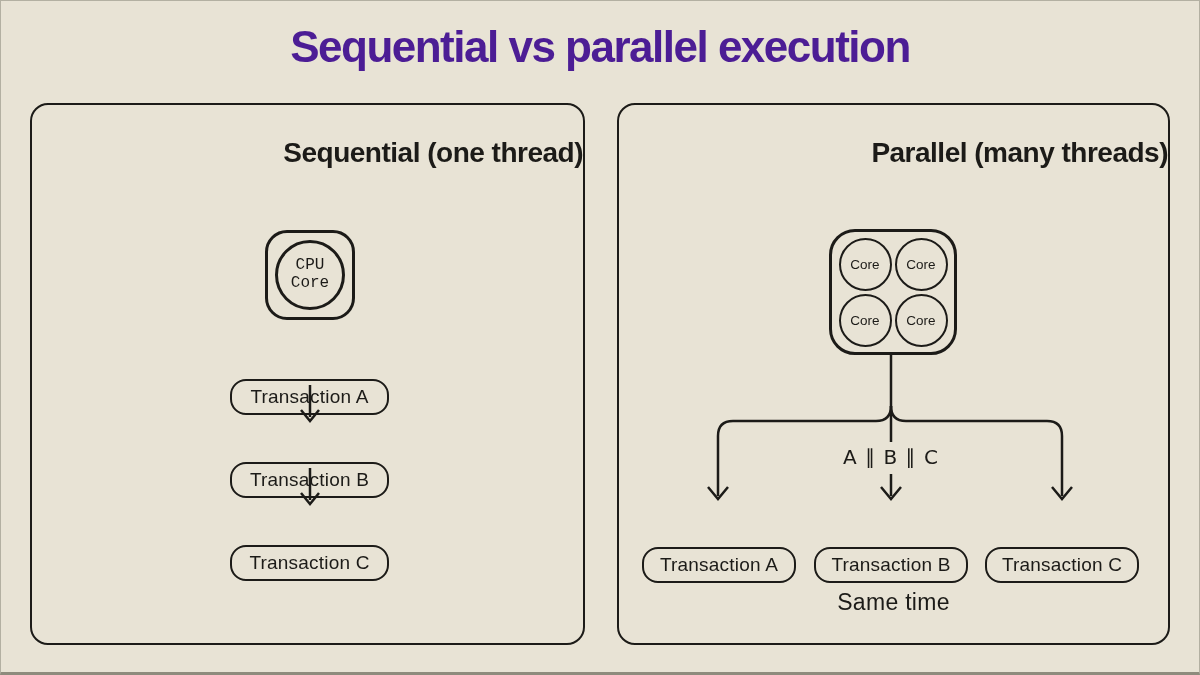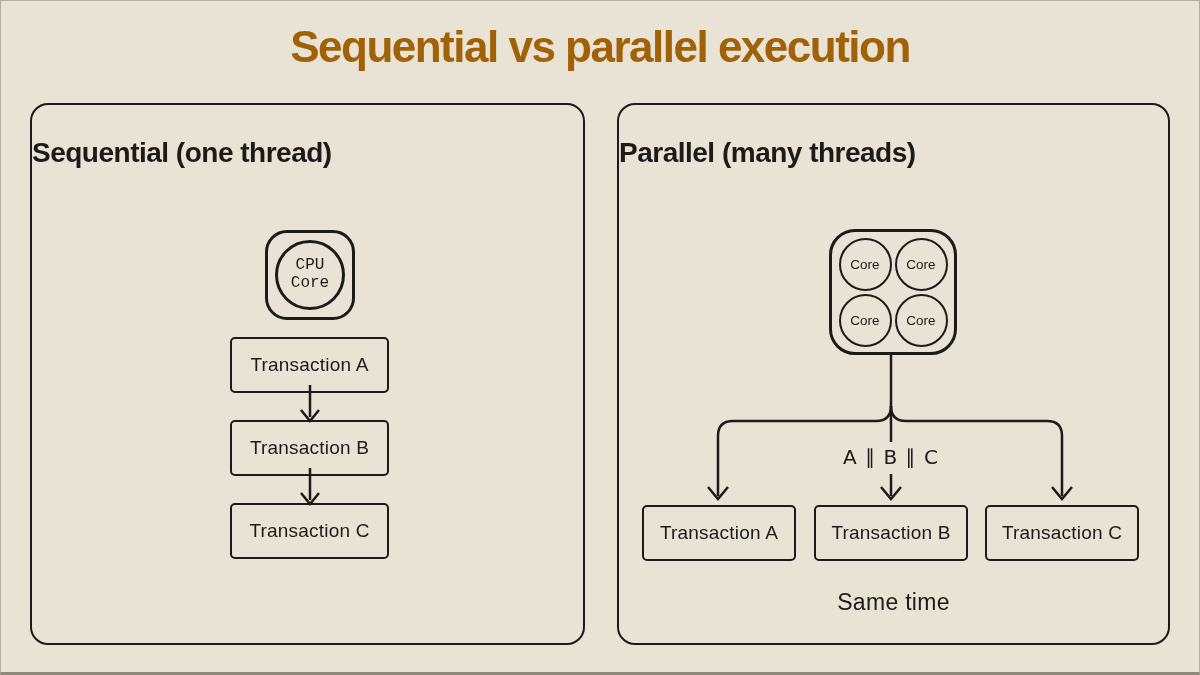--- a/index.html
+++ b/index.html
@@ -16,32 +16,32 @@
     border-top:1px solid #b3b0a2;
     border-left:1px solid #b3b0a2;
     border-right:1px solid #b3b0a2;
     border-bottom:3px solid #8e8b7d;
     pointer-events:none;z-index:10;
   }
   .page-title{
     position:absolute;top:22px;left:0;width:1200px;
     text-align:center;
     font-size:44px;font-weight:800;letter-spacing:-1.5px;
-    color:#a16207;
+    color:#4c1d95;
   }
   .panel{
     position:absolute;top:103px;height:542px;
     border:2.5px solid #1c1b18;border-radius:18px;
     box-sizing:border-box;
   }
   .panel.left{left:30px;width:555px;}
   .panel.right{left:617px;width:553px;}
   .panel-title{
     position:absolute;top:32px;left:0;width:100%;
-    text-align:left;font-size:28px;font-weight:700;letter-spacing:-0.5px;
+    text-align:right;font-size:28px;font-weight:700;letter-spacing:-0.5px;
   }
   
   .cpu-icon{
     position:absolute;left:233px;top:125px;width:90px;height:90px;
     border:3px solid #1c1b18;border-radius:22px;box-sizing:border-box;
     display:flex;align-items:center;justify-content:center;
   }
   .cpu-circle{
     width:70px;height:70px;border:3px solid #1c1b18;border-radius:50%;
     box-sizing:border-box;
@@ -54,25 +54,26 @@
     border:3px solid #1c1b18;border-radius:26px;box-sizing:border-box;
     display:grid;grid-template-columns:53px 53px;grid-template-rows:53px 53px;
     gap:3px;align-content:center;justify-content:center;
   }
   .core-circle{
     border:2.5px solid #1c1b18;border-radius:50%;box-sizing:border-box;
     display:flex;align-items:center;justify-content:center;
     font-size:13.5px;
   }
   .tx-box{
-    position:absolute;height:56px;
-    border:2.5px solid #1c1b18;border-radius:5px;box-sizing:border-box;
+    position:absolute;height:36px;
+    border:2.5px solid #1c1b18;border-radius:16px;box-sizing:border-box;
     display:flex;align-items:center;justify-content:center;
     font-size:19px;letter-spacing:0.2px;
     background:transparent;
+    margin-top:42px;
   }
   .panel.left .tx-box{left:198px;width:159px;}
   .panel.right .tx-box{width:154px;}
   .caption{
     position:absolute;top:484px;left:0;width:100%;
     text-align:center;font-size:23px;letter-spacing:0.3px;
   }
   .arrow-svg{position:absolute;}
   svg{display:block;overflow:visible;}
 </style>

